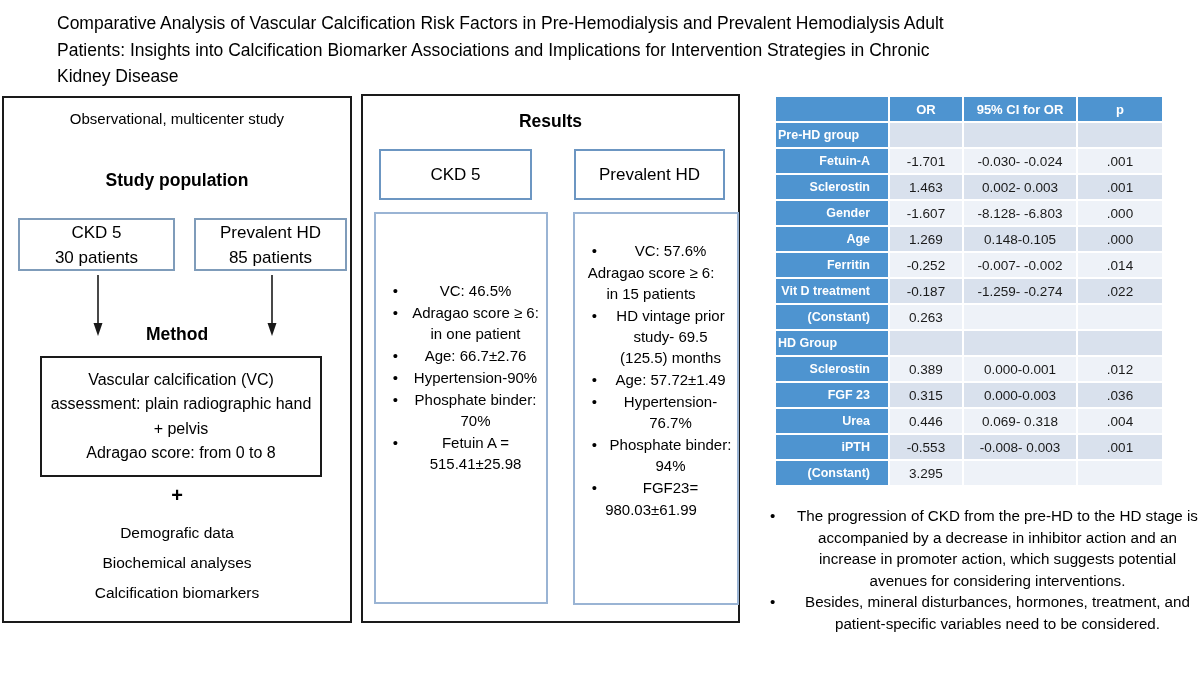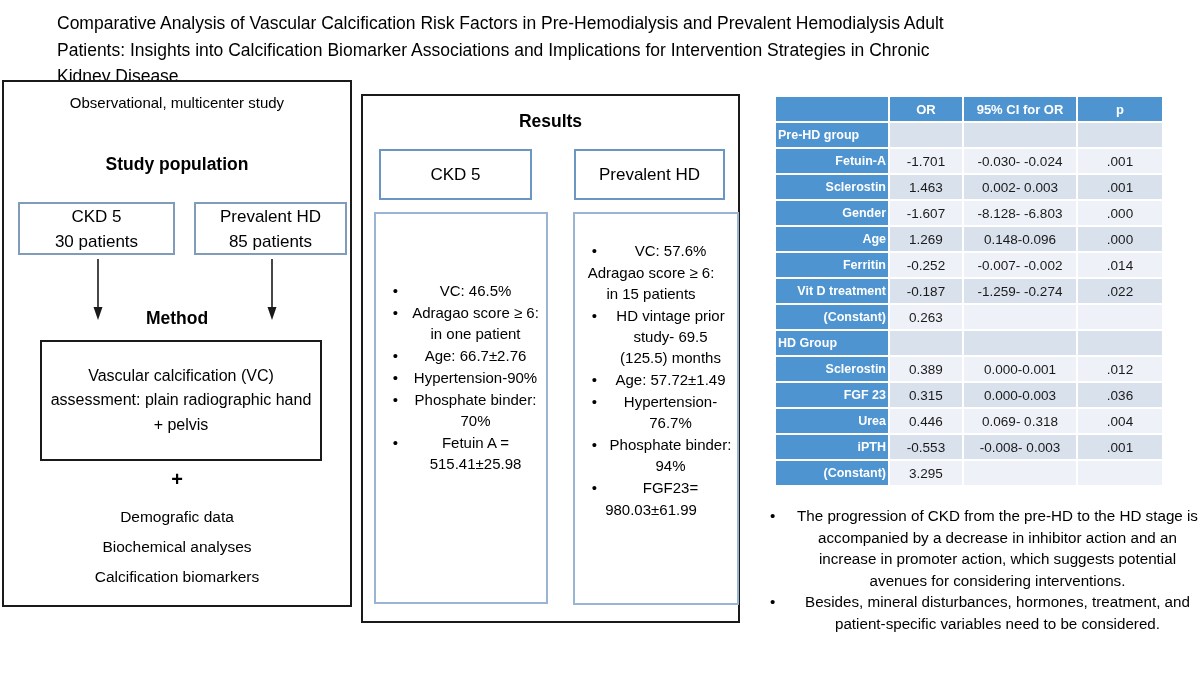--- a/index.html
+++ b/index.html
@@ -22,21 +22,21 @@
   }
   
   .page-title {
     position: absolute; left: 57px; top: 10px; width: 1110px;
     font-size: 17.5px; font-weight: 400; line-height: 26.5px;
   }
   .page-title .line { white-space: nowrap; }
 
   
   .panel { position: absolute; border: 2px solid var(--border-dark); background: #fff; }
-  #study-panel { left: 2px; top: 80px; width: 350px; height: 527px; }
+  #study-panel { left: 2px; top: 96px; width: 350px; height: 527px; }
   #results-panel { left: 361px; top: 94px; width: 379px; height: 529px; }
 
   .center-text { text-align: center; }
   .obs-subtitle { position: absolute; top: 12px; width: 100%; font-size: 15px; }
   .section-heading { position: absolute; width: 100%; text-align: center; font-weight: 700; font-size: 17.5px; }
   #study-pop-heading { top: 72px; }
   #method-heading { top: 226px; }
   #results-heading { top: 15px; }
 
   .group-box {
@@ -89,21 +89,21 @@
     gap: 2px;
     background: #fff;
     font-size: 13px;
   }
   #or-table .cell { display: flex; align-items: center; justify-content: center; }
   #or-table .th {
     background: var(--accent-blue); color: #fff; font-weight: 700;
   }
   #or-table .lbl {
     background: var(--accent-blue); color: #fff; font-weight: 700;
-    font-size: 12.5px; justify-content: flex-end; padding-right: 2px;
+    font-size: 12.5px; justify-content: flex-end; padding-right: 18px;
   }
   #or-table .lbl.group { justify-content: flex-start; padding-left: 2px; }
   #or-table .val { color: #1a1a1a; font-size: 13.5px; }
   #or-table .val.mid { background: var(--band-mid); }
   #or-table .val.light { background: var(--band-light); }
 
   
   #conclusions {
     position: absolute; left: 763px; top: 505px; width: 437px;
     font-size: 15.2px;
@@ -139,20 +139,21 @@
   </svg>
   <svg class="down-arrow" id="arrow-right" width="14" height="64" viewBox="0 0 14 64">
     <line x1="7" y1="2" x2="7" y2="52" stroke="#1a1a1a" stroke-width="1.6"></line>
     <polygon points="2.5,50 11.5,50 7,63" fill="#1a1a1a"></polygon>
   </svg>
 
   <div class="section-heading" id="method-heading">Method</div>
 
   <div class="method-box">
       <div class="line">Vascular calcification (VC) assessment: plain radiographic hand + pelvis</div>
+      <div class="line">Adragao score:  from 0 to 8</div>
     </div>
 
   <div class="plus-sign">+</div>
 
   <div class="extra-list">
       <div class="line">Demografic data</div>
       <div class="line">Biochemical analyses</div>
       <div class="line">Calcification biomarkers</div>
     </div>
 </div>
@@ -239,21 +240,21 @@
     <div class="cell lbl">Sclerostin</div>
     <div class="cell val mid">1.463</div>
     <div class="cell val mid">0.002- 0.003</div>
     <div class="cell val mid">.001</div>
     <div class="cell lbl">Gender</div>
     <div class="cell val light">-1.607</div>
     <div class="cell val light">-8.128- -6.803</div>
     <div class="cell val light">.000</div>
     <div class="cell lbl">Age</div>
     <div class="cell val mid">1.269</div>
-    <div class="cell val mid">0.148-0.096</div>
+    <div class="cell val mid">0.148-0.105</div>
     <div class="cell val mid">.000</div>
     <div class="cell lbl">Ferritin</div>
     <div class="cell val light">-0.252</div>
     <div class="cell val light">-0.007- -0.002</div>
     <div class="cell val light">.014</div>
     <div class="cell lbl">Vit D treatment</div>
     <div class="cell val mid">-0.187</div>
     <div class="cell val mid">-1.259- -0.274</div>
     <div class="cell val mid">.022</div>
     <div class="cell lbl">(Constant)</div>

